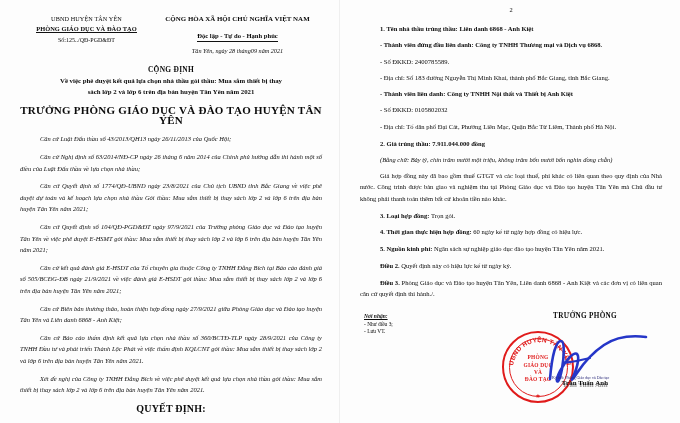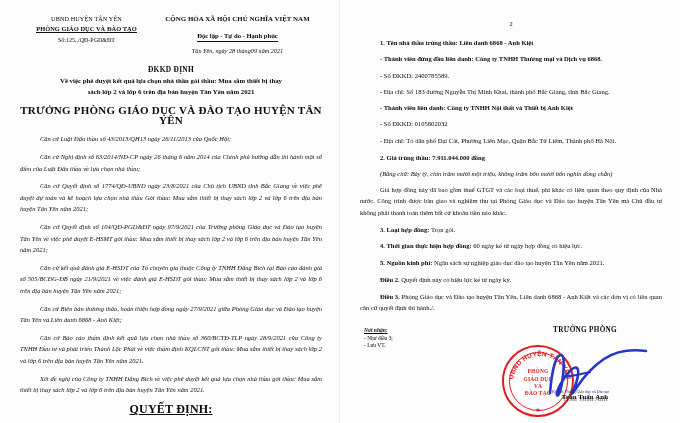--- a/index.html
+++ b/index.html
@@ -17,21 +17,21 @@
     background:#fdfdfd;
     display:flex;
   }
   .page{
     position:relative;
     box-sizing:border-box;
     width:340px;height:423px;
     padding:10px 18px 6px 20px;
   }
   .page-left{padding-top:14px;}
-  .page-right{padding-top:20px;}
+  .page-right{padding-top:6px;}
   .divider{
     position:absolute;left:339px;top:0;width:1px;height:423px;
     background:#efefef;
   }
 
   
   .ctr{text-align:center;}
   .b{font-weight:bold;}
 
   .hdr-wrap{
@@ -53,21 +53,21 @@
   .t-about{font-size:6.8px;font-weight:bold;line-height:9.6px;margin-top:1px;padding:0 4px;}
   .t-issuer{font-size:11px;font-weight:bold;letter-spacing:.25px;margin-top:9px;line-height:10px;}
 
   .p-cc{
     font-size:6.45px;font-style:italic;line-height:11.4px;
     text-align:justify;text-indent:20px;margin-top:6.5px;
     letter-spacing:.02px;
   }
   .p-cc.first{margin-top:8px;}
 
-  .t-qd2{font-size:12px;font-weight:bold;letter-spacing:.2px;margin-top:9px;line-height:10px;text-decoration:underline;}
+  .t-qd2{font-size:10px;font-weight:bold;letter-spacing:.2px;margin-top:9px;line-height:10px;}
 
   .p-body{
     font-size:6.55px;line-height:11.3px;text-align:justify;
     text-indent:20px;margin-top:6px;letter-spacing:.01px;
   }
 
   
   .pg-num{font-size:6.4px;text-align:center;margin-bottom:9px;line-height:8px;}
   .p-item{
     font-size:6.55px;line-height:11.3px;text-align:justify;
@@ -152,21 +152,21 @@
         <div class="t-org-b"><span class="und">PHÒNG GIÁO DỤC VÀ ĐÀO TẠO</span></div>
         <div class="t-sohieu">Số:125../QĐ-PGD&amp;ĐT</div>
       </div>
       <div class="hdr-right">
         <div class="t-nation">CỘNG HÒA XÃ HỘI CHỦ NGHĨA VIỆT NAM</div>
         <div class="t-motto">Độc lập - Tự do - Hạnh phúc</div>
         <div class="t-date">Tân Yên, ngày  28 tháng09    năm 2021</div>
       </div>
     </div>
 
-    <div class="ctr t-qd">ĐKKD ĐỊNH</div>
+    <div class="ctr t-qd">CỘNG ĐỊNH</div>
     <div class="ctr t-about"><span>Về việc phê duyệt kết quả lựa chọn nhà thầu gói thầu: Mua sắm thiết bị thay</span></div>
     <div class="ctr t-about"><span>sách lớp 2 và lớp 6 trên địa bàn huyện Tân Yên năm 2021</span></div>
 
     <div class="ctr t-issuer">TRƯỞNG PHÒNG GIÁO DỤC VÀ ĐÀO TẠO HUYỆN TÂN YÊN</div>
 
     <div class="p-cc first">Căn cứ Luật Đấu thầu số 43/2013/QH13 ngày 26/11/2013 của Quốc Hội;</div>
     <div class="p-cc">Căn cứ Nghị định số 63/2014/NĐ-CP ngày 26 tháng 6 năm 2014 của Chính phủ hướng dẫn thi hành một số điều của Luật Đấu thầu về lựa chọn nhà thầu;</div>
     <div class="p-cc">Căn cứ Quyết định số 1774/QĐ-UBND ngày 23/8/2021 của Chủ tịch UBND tỉnh Bắc Giang về việc phê duyệt dự toán và kế hoạch lựa chọn nhà thầu Gói thầu: Mua sắm thiết bị thay sách lớp 2 và lớp 6 trên địa bàn huyện Tân Yên năm 2021;</div>
     <div class="p-cc">Căn cứ Quyết định số 104/QĐ-PGD&amp;ĐT ngày 97/9/2021 của Trưởng phòng Giáo dục và Đào tạo huyện Tân Yên về việc phê duyệt E-HSMT gói thầu: Mua sắm thiết bị thay sách lớp 2 và lớp 6 trên địa bàn huyện Tân Yên năm 2021;</div>
     <div class="p-cc">Căn cứ kết quả đánh giá E-HSDT của Tổ chuyên gia thuộc Công ty TNHH Đằng Bích tại Báo cáo đánh giá số 505/BCĐG-ĐB ngày 21/9/2021 về việc đánh giá E-HSDT gói thầu: Mua sắm thiết bị thay sách lớp 2 và lớp 6 trên địa bàn huyện Tân Yên năm 2021;</div>

